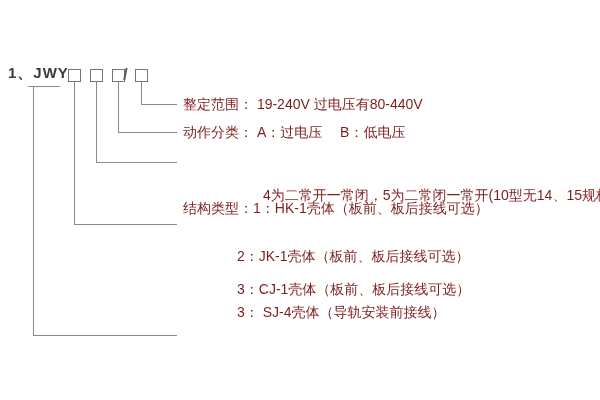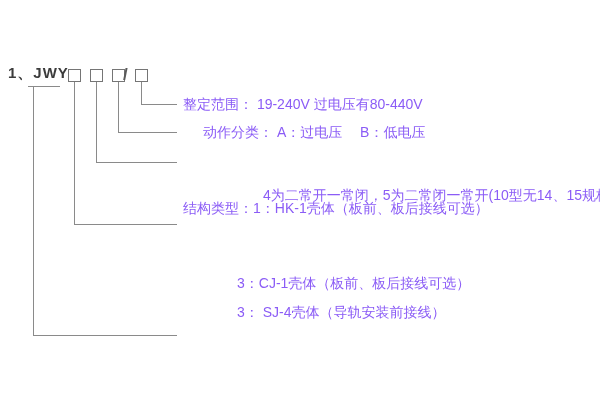--- a/index.html
+++ b/index.html
@@ -48,21 +48,21 @@
   }
   .line {
     position: absolute;
     background: #8a8a8a;
   }
   .lbl {
     position: absolute;
     font-size: 14px;
     line-height: 20px;
     white-space: nowrap;
-    color: #8b5cf6;
+    color: #7f1d1d;
   }
 </style>
 </head>
 <body>
 
 <div class="canvas">
 
   <span class="code-prefix">1、JWY -</span>
 
   <div class="line" style="left:28px; top:86px; width:32px; height:1px;"></div>
@@ -82,19 +82,20 @@
   <div class="line" style="left:96px; top:82px; width:1px; height:81px;"></div>
   <div class="line" style="left:96px; top:162px; width:81px; height:1px;"></div>
 
   <div class="line" style="left:118px; top:82px; width:1px; height:51px;"></div>
   <div class="line" style="left:118px; top:132px; width:59px; height:1px;"></div>
 
   <div class="line" style="left:141px; top:82px; width:1px; height:23px;"></div>
   <div class="line" style="left:141px; top:104px; width:36px; height:1px;"></div>
 
   <span class="lbl" style="left:183px; top:94px;">整定范围： 19-240V 过电压有80-440V</span>
-  <span class="lbl" style="left:183px; top:122px;margin-left:20px;">动作分类： A：过电压　 B：低电压</span>
+  <span class="lbl" style="left:183px; top:122px;">动作分类： A：过电压　 B：低电压</span>
   <span class="lbl" style="left:263px; top:185px;">4为二常开一常闭，5为二常闭一常开(10型无14、15规格)</span>
   <span class="lbl" style="left:183px; top:198px;">结构类型：1：HK-1壳体（板前、板后接线可选）</span>
-  <span class="lbl" style="left:237px; top:273px;">3：CJ-1壳体（板前、板后接线可选）</span>
+  <span class="lbl" style="left:237px; top:246px;">2：JK-1壳体（板前、板后接线可选）</span>
+  <span class="lbl" style="left:237px; top:279px;">3：CJ-1壳体（板前、板后接线可选）</span>
   <span class="lbl" style="left:237px; top:302px;">3： SJ-4壳体（导轨安装前接线）</span>
 
 </div>
 
 </body></html>

